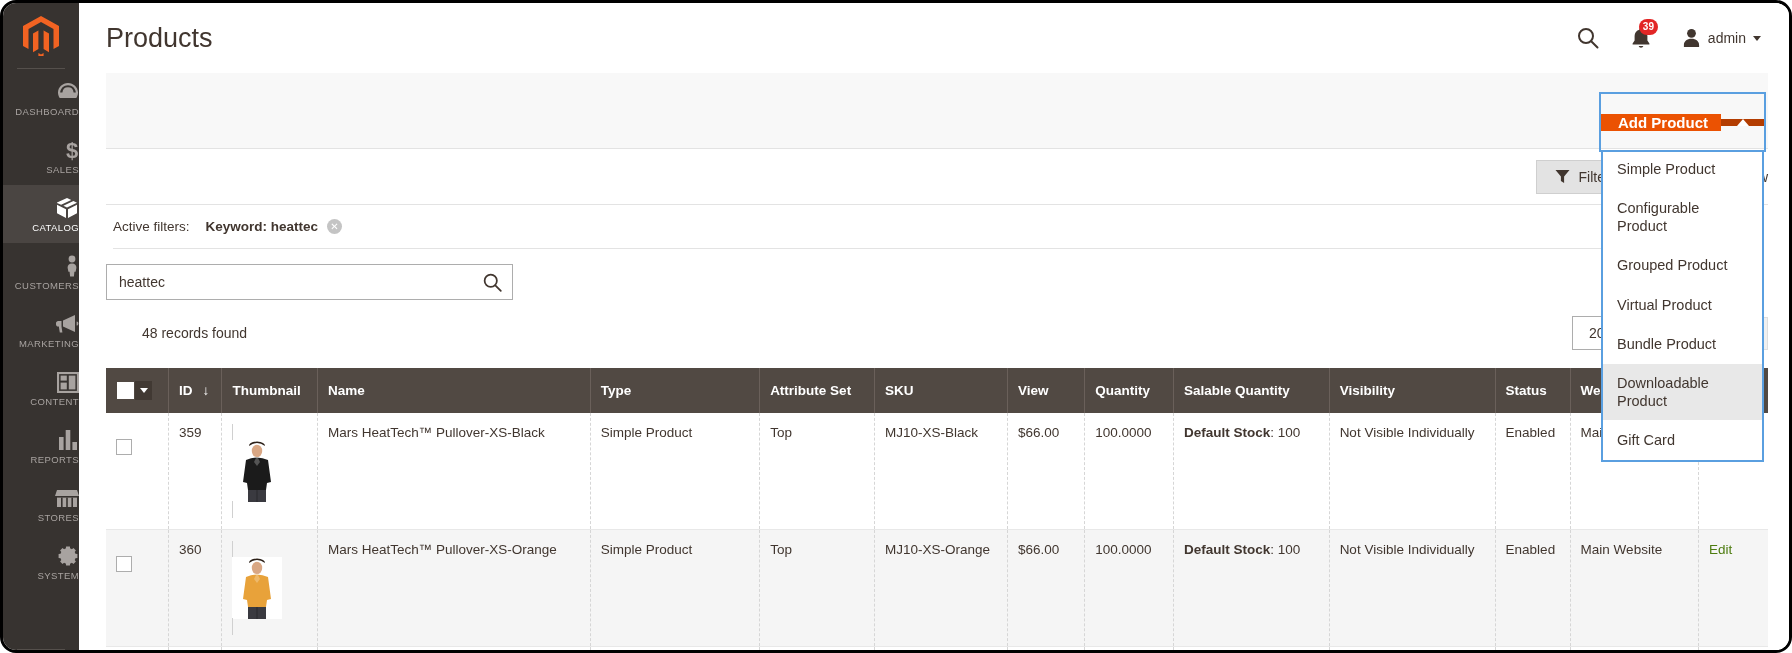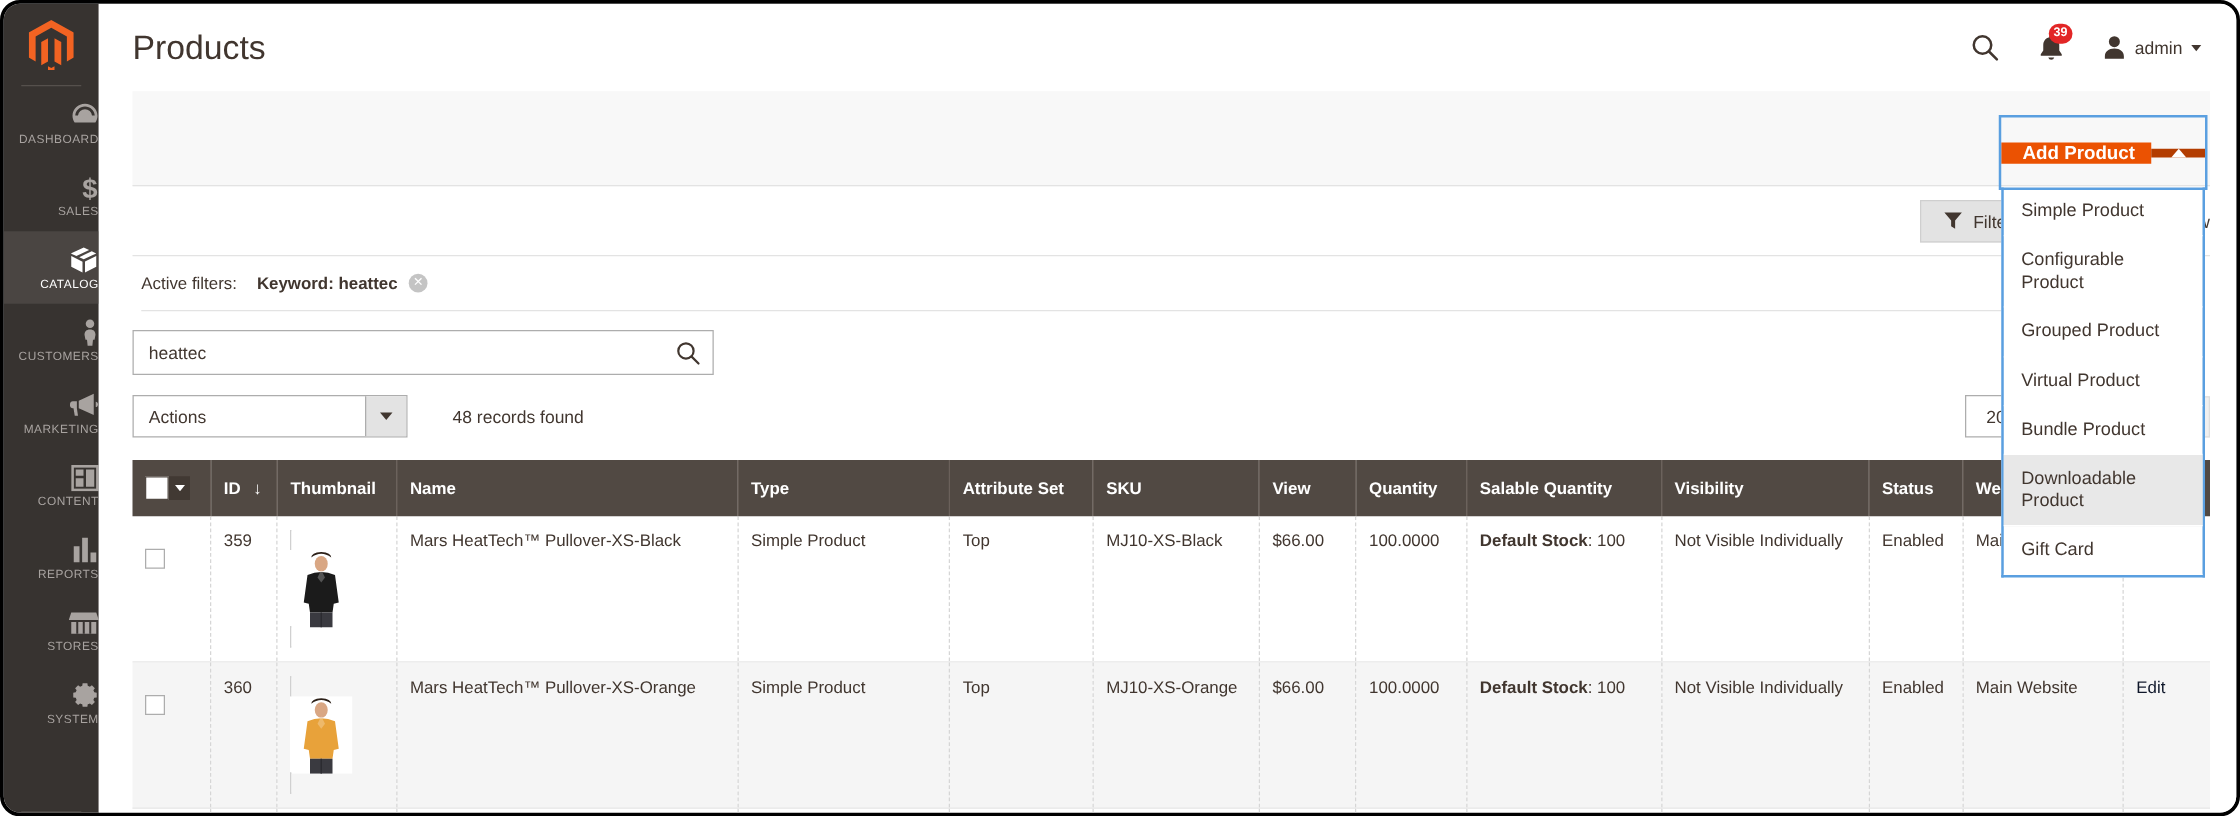--- a/index.html
+++ b/index.html
@@ -167,21 +167,21 @@
   }
   #chip-remove {
     width: 15px; height: 15px; border-radius: 50%;
     background: #c4c4c4; color: #ffffff;
     font-size: 10px; line-height: 15px; text-align: center;
     cursor: pointer; font-weight: normal;
   }
   
   #search-row { margin: 15px 27px 0 27px; }
   #search-box {
-    position: relative; width: 465px; height: 36px;
+    position: relative; width: 407px; height: 36px;
     border: 1px solid #adadad; background: #fff;
   }
   #search-input {
     width: 100%; height: 100%;
     border: none; outline: none; padding: 0 40px 0 12px;
     font-size: 14px; color: #41362f;
     font-family: "Liberation Sans", sans-serif;
     background: transparent;
   }
   #search-submit {
@@ -284,21 +284,21 @@
     border-right: 4px solid transparent;
     border-top: 5px solid #ffffff;
   }
   .sort-arrow { margin-left: 10px; font-weight: normal; }
   .thumb-frame {
     width: 50px; height: 62px; border: 1px solid #d0d0d0;
     background: #ffffff; overflow: hidden; position: relative;
   }
   .thumb-svg { width: 50px; height: 62px; display: block; }
   .bold-label { font-weight: bold; }
-  .edit-link { color: #0f172a; text-decoration: none; cursor: pointer; margin-top: 28px; }
+  .edit-link { color: #4d7c0f; text-decoration: none; cursor: pointer; margin-top: 28px; }
 </style>
 </head>
 <body>
 
 <div id="window">
 
   <nav id="sidebar">
     <div id="logo-block">
       <svg class="magento-logo" viewBox="0 0 36 40">
         <polygon points="18,0 36,10 36,30 30.5,33.1 30.5,13.1 18,6.1 5.5,13.1 5.5,33.1 0,30 0,10" fill="#f26322"></polygon>
@@ -466,26 +466,20 @@
         <button id="search-submit">
           <svg width="21" height="21" viewBox="0 0 24 24" fill="none" stroke="#41362f" stroke-width="2">
               <circle cx="10" cy="10" r="7"></circle>
               <line x1="15.2" y1="15.2" x2="21.5" y2="21.5" stroke-linecap="round"></line>
             </svg>
         </button>
       </div>
     </div>
 
     <div id="grid-controls">
-      <div id="actions-select">
-        <span id="actions-label">Actions</span>
-        <span id="actions-caret">
-            <span class="caret-sm"></span>
-          </span>
-      </div>
       <span id="records-found">48 records found</span>
 
       <div id="pagination">
         <div id="perpage-select">
           <span id="perpage-value">20</span>
           <span id="perpage-caret">
               <span class="caret-sm"></span>
             </span>
         </div>
         <span id="perpage-text">per page</span>

